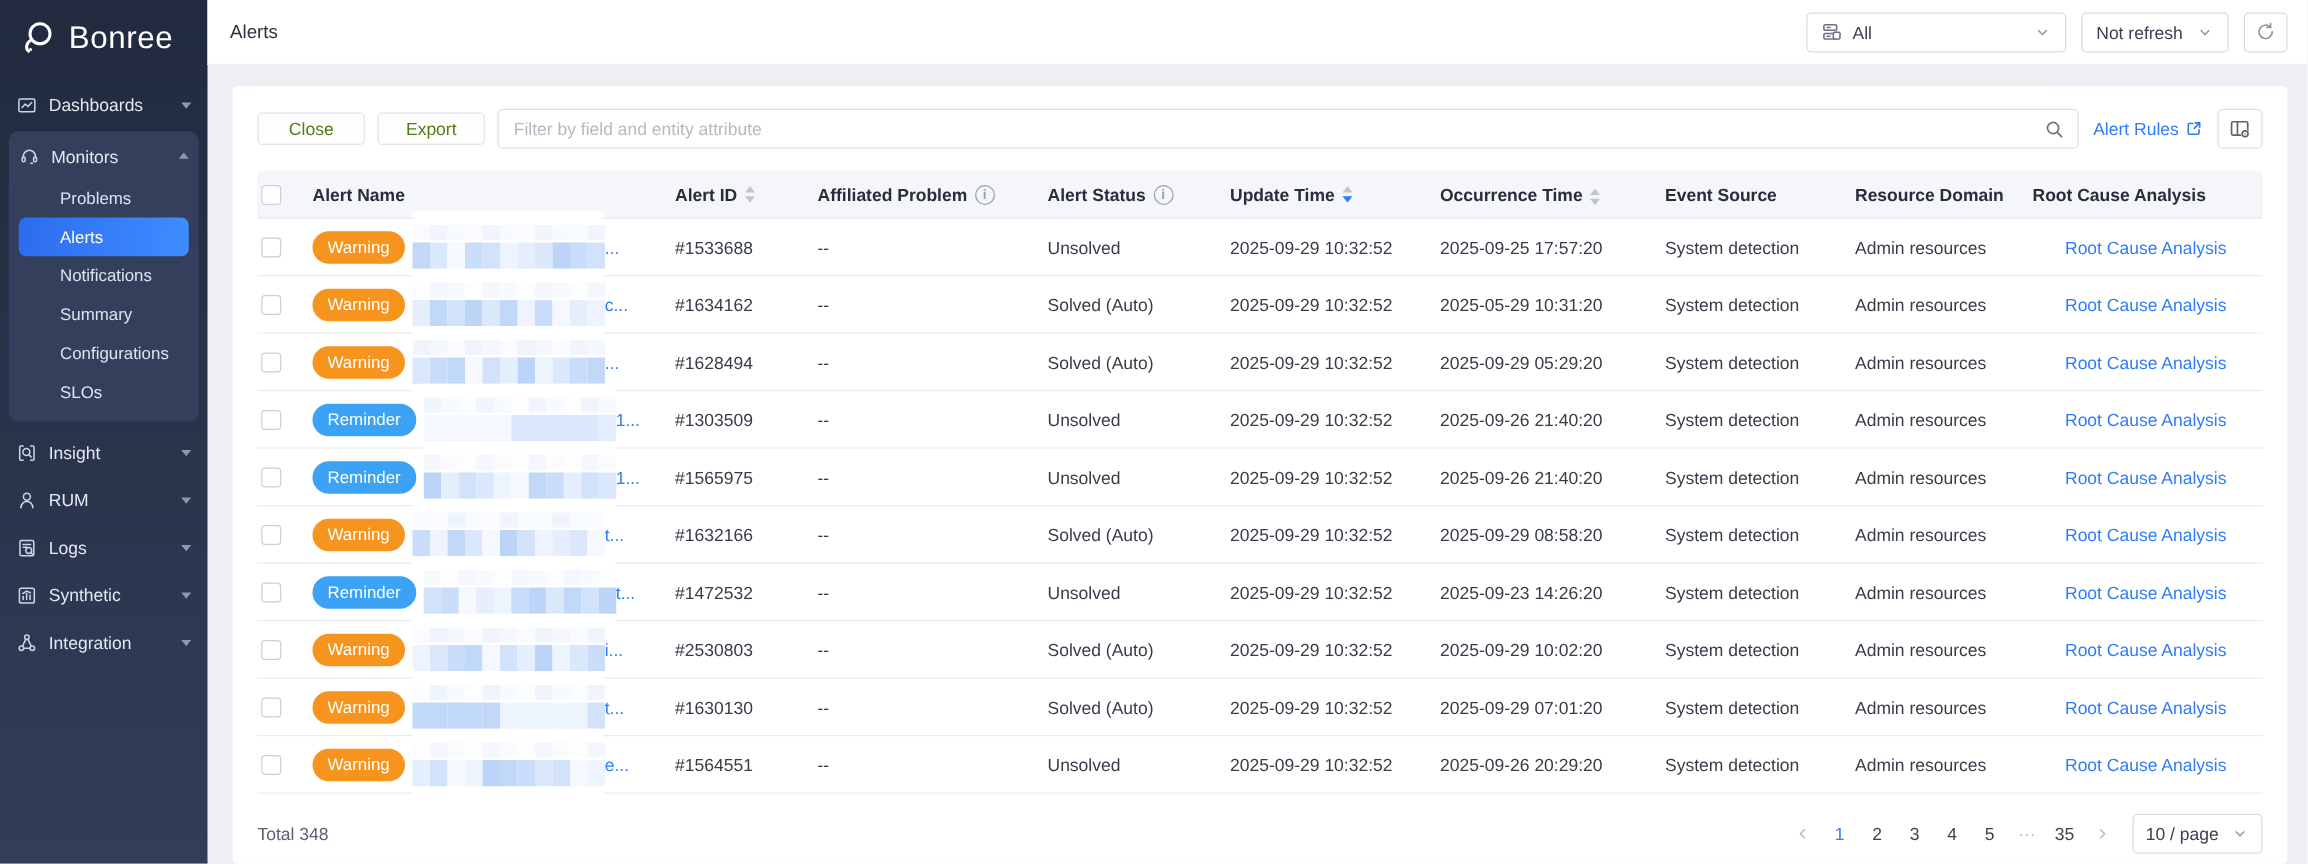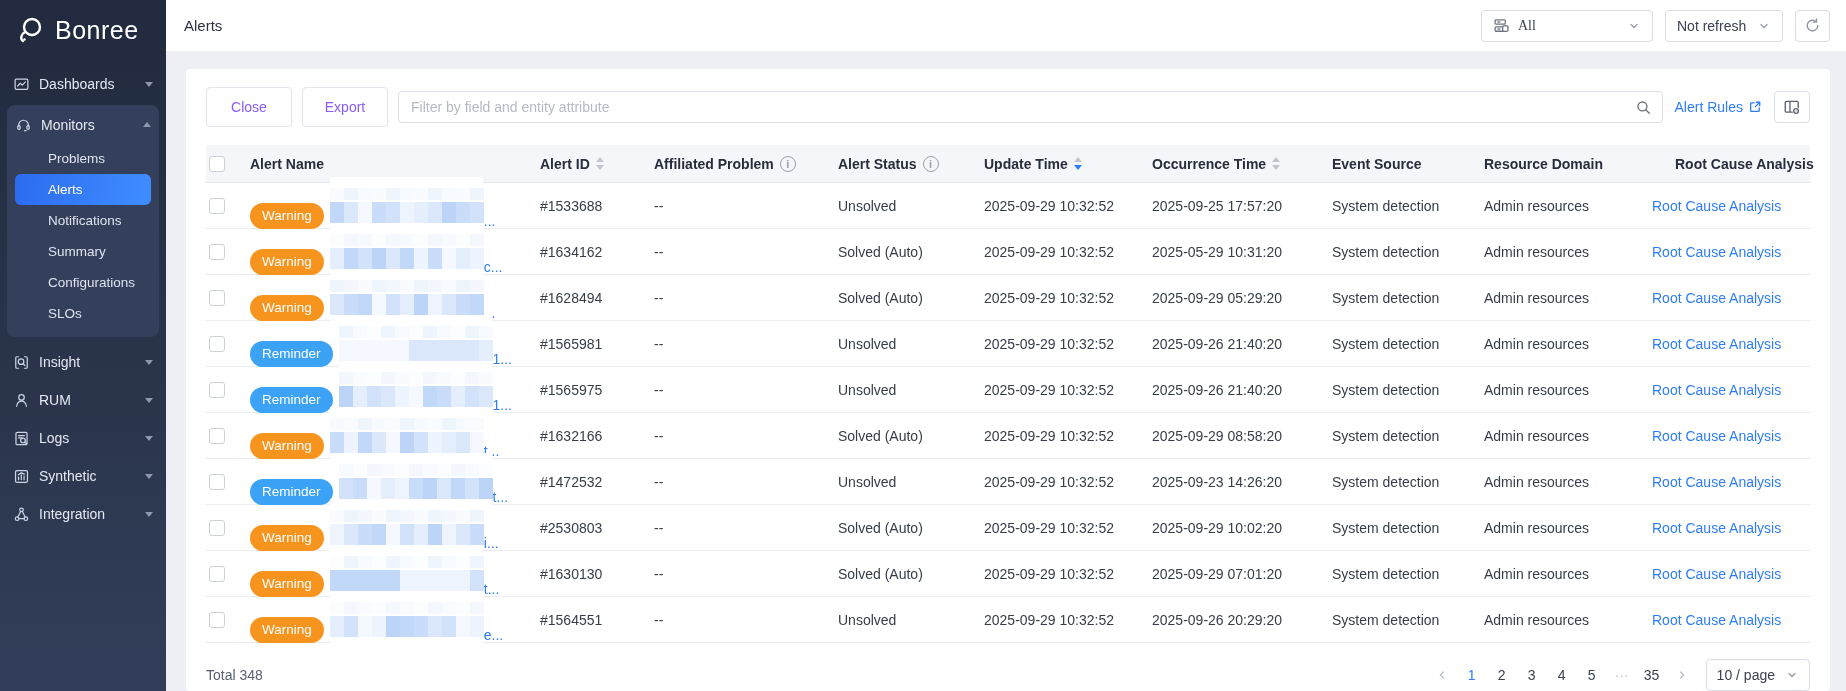--- a/index.html
+++ b/index.html
@@ -35,34 +35,34 @@
 
   
   .main { flex:1; display:flex; flex-direction:column; min-width:0; }
   .topbar { height:52px; flex:none; background:#fff; display:flex; align-items:center;
     padding:0 16px 0 18px; border-bottom:1px solid #eef0f4; }
   .page-title { font-size:15px; color:#2c3140; }
   .tb-right { margin-left:auto; display:flex; align-items:center; gap:12px; }
   .tb-box { height:32px; border:1px solid #d8dce4; border-radius:4px; background:#fff;
     display:flex; align-items:center; padding:0 11px; font-size:14px; color:#3a4050; gap:8px; cursor:pointer; }
   .tb-box .chev { color:#9aa1ae; }
-  .scope-box { width:172px;font-family:Liberation Serif, serif; }
+  .scope-box { width:208px; }
   .scope-box .sp { flex:1; }
   .time-box { width:186px; justify-content:space-between; }
   .refresh-box { width:118px; justify-content:space-between; }
   .tb-btn { width:35px; height:32px; border:1px solid #d8dce4; border-radius:4px; background:#fff;
     display:flex; align-items:center; justify-content:center; color:#8f96a3; cursor:pointer; }
 
   .content { flex:1; padding:17px 16px 0 20px; min-height:0; }
   .card { background:#fff; border-radius:4px; padding:18px 20px 14px 20px; height:100%; }
 
   
   .toolbar { display:flex; align-items:center; gap:10px; }
-  .btn { height:40px; min-width:86px; padding:0 18px; background:#fefefe; border:1px solid #e1e4ea;
-    border-radius:4px; color:#8b5cf6; font-size:14px; font-family:inherit; cursor:not-allowed; }
+  .btn { height:26px; min-width:86px; padding:0 18px; background:#fefefe; border:1px solid #e1e4ea;
+    border-radius:4px; color:#4d7c0f; font-size:14px; font-family:inherit; cursor:not-allowed; }
   .filter { flex:1; height:32px; border:1px solid #dcdfe6; border-radius:4px; display:flex; align-items:center; padding:0 10px 0 12px; }
   .filter input { flex:1; border:none; outline:none; font-size:14px; font-family:inherit; color:#3a4050; background:transparent; }
   .filter input::placeholder { color:#b4bac4; }
   .filter .sic { color:#6d7480; flex:none; cursor:pointer; }
   .rules { display:flex; align-items:center; gap:5px; color:#2e7df6; font-size:14px; text-decoration:none; cursor:pointer; white-space:nowrap; padding:0 2px; }
   .colbtn { width:36px; height:32px; border:1px solid #dcdfe6; border-radius:4px; display:flex; align-items:center; justify-content:center; color:#5d6470; cursor:pointer; }
 
   
   .table { margin-top:18px; }
   .t-header { display:flex; align-items:center; height:38px; background:#f5f6f9; border-bottom:1px solid #e6e9ef;
@@ -72,21 +72,21 @@
   .hcell { gap:6px; }
   .cb { width:16px; height:16px; border:1px solid #ccd1d9; border-radius:3px; background:#fff; margin-left:3px; cursor:pointer; flex:none; }
   .sorter { display:flex; flex-direction:column; gap:3px; cursor:pointer; }
   .tri-up { width:0;height:0;border-left:4.5px solid transparent;border-right:4.5px solid transparent;border-bottom:5px solid #c0c4cc; }
   .tri-down { width:0;height:0;border-left:4.5px solid transparent;border-right:4.5px solid transparent;border-top:5px solid #c0c4cc; }
   .tri-down.on { border-top-color:#2e7df6; }
   .info { width:16px; height:16px; border:1px solid #9aa0ab; border-radius:50%; color:#9aa0ab;
     font-size:11px; display:flex; align-items:center; justify-content:center; font-style:normal; cursor:pointer; flex:none; }
   .badge { display:inline-flex; align-items:center; justify-content:center; height:26px; padding:0 12px;
     border-radius:13px; color:#fff; font-size:13.5px; flex:none; }
-  .namewrap { display:flex; align-items:flex-end; min-width:0; }
+  .namewrap { display:flex; align-items:center; min-width:0; }
   .censor { position:relative; z-index:2; flex:none; width:153px; height:58px; margin:-6px 0 -6px 6px;
     background:#fff; display:flex; flex-direction:column; justify-content:center; gap:2px; }
   .mos-faint { height:12px; display:flex; opacity:.45; }
   .mos-main { height:21px; display:flex; }
   .tile { flex:none; height:100%; }
   .trail { color:#2e7df6; flex:none; margin-left:1px; cursor:pointer; }
   .link { color:#2e7df6; cursor:pointer; }
 
   
   .footer { display:flex; align-items:center; margin-top:16px; }
@@ -312,31 +312,31 @@
               <span>Alert Status</span>
               <i class="info">i</i>
             </div>
             <div class="c hcell" style="width: 168px;">
               <span>Update Time</span>
               <span class="sorter">
                 <span class="tri-up"></span>
                 <span class="tri-down on"></span>
               </span>
             </div>
-            <div class="c hcell" style="width: 180px;">
+            <div class="c hcell" style="width: 180px; align-items: flex-end;">
               <span>Occurrence Time</span>
               <span class="sorter">
                 <span class="tri-up"></span>
                 <span class="tri-down"></span>
               </span>
             </div>
             <div class="c hcell" style="width: 152px;">
               <span>Event Source</span>
             </div>
-            <div class="c hcell" style="width: 191px;">
+            <div class="c hcell" style="width: 142px;">
               <span>Resource Domain</span>
             </div>
             <div class="c hcell" style="width: 154px;">
               <span>Root Cause Analysis</span>
             </div>
           </div>
           <div class="t-row">
             <div class="c" style="width:44px">
               <span class="cb"></span>
             </div>
@@ -549,21 +549,21 @@
                   <span class="tile" style="width:14px;background:#dbe8fc"></span>
                   <span class="tile" style="width:14px;background:#dbe8fc"></span>
                   <span class="tile" style="width:14px;background:#dbe8fc"></span>
                   <span class="tile" style="width:14px;background:#dbe8fc"></span>
                   <span class="tile" style="width:14px;background:#e4eefd"></span>
                 </div>
               </span>
               <span class="trail">1...</span>
             </div>
             <div class="c" style="width:114px">
-              <span>#1565981</span>
+              <span>#1303509</span>
             </div>
             <div class="c" style="width:184px">
               <span>--</span>
             </div>
             <div class="c" style="width:146px">
               <span>Unsolved</span>
             </div>
             <div class="c" style="width:168px">
               <span>2025-09-29 10:32:52</span>
             </div>

